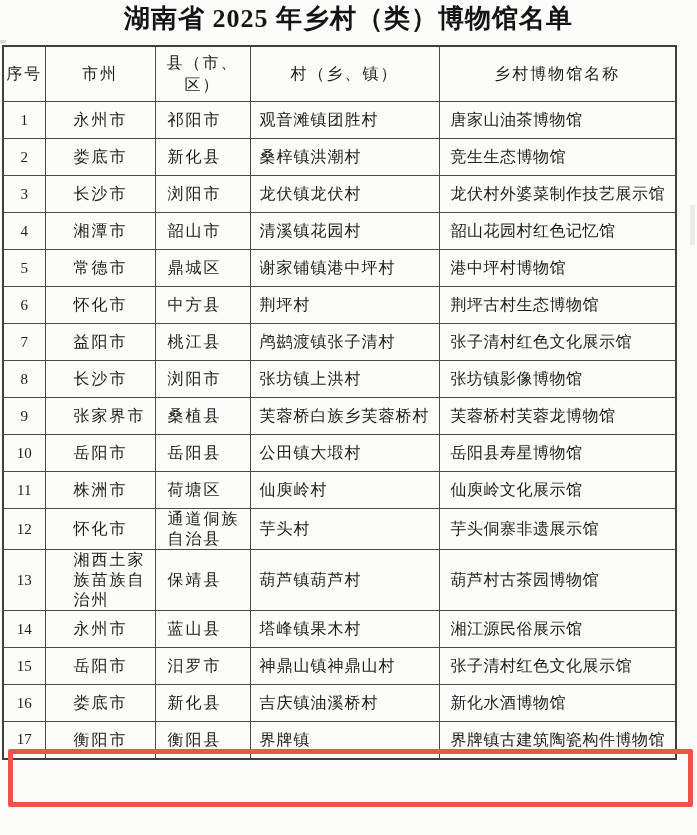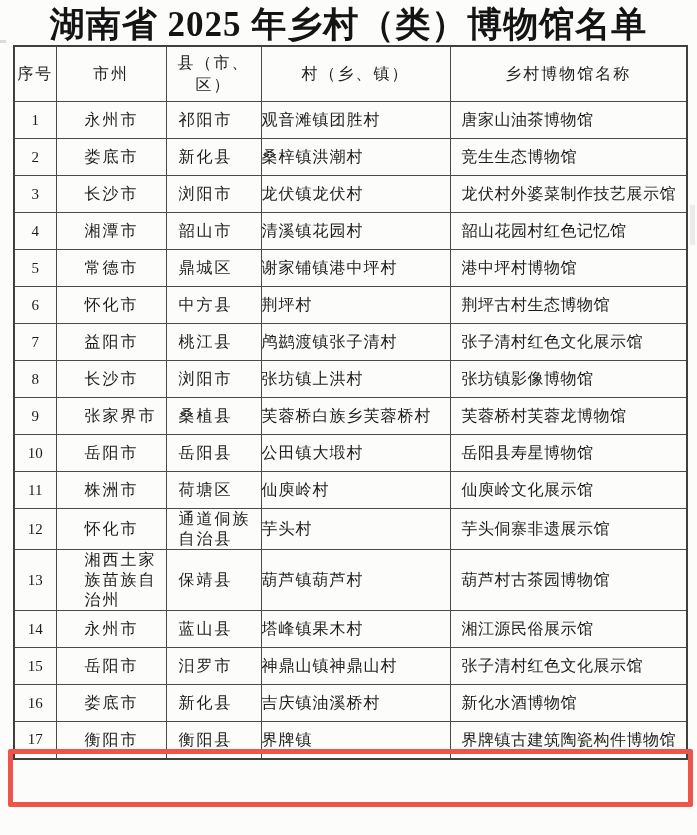--- a/index.html
+++ b/index.html
@@ -14,29 +14,29 @@
     margin: 0 auto;
     background: #fcfcfa;
     overflow: hidden;
     font-family: "Liberation Serif", "DejaVu Serif", serif;
     color: #1d1d1d;
   }
   .title {
     margin: 0;
     padding-top: 1px;
     text-align: center;
-    font-size: 35px;
+    font-size: 26px;
     font-weight: 700;
     letter-spacing: 1px;
     color: #141414;
     white-space: nowrap;
   }
   table.museum-table {
     position: absolute;
-    left: 13px;
+    left: 2px;
     top: 45px;
     width: 673px;
     border-collapse: collapse;
     table-layout: fixed;
     background: transparent;
   }
   table.museum-table, table.museum-table th, table.museum-table td {
     border: 1px solid #4b4b49;
   }
   table.museum-table {
@@ -64,21 +64,21 @@
     padding: 0;
     overflow: hidden;
   }
   tbody td:nth-child(1) {
     text-align: center;
     font-size: 15px;
     letter-spacing: 0;
   }
   tbody td:nth-child(2) { padding-left: 28px; padding-right: 8px; }
   tbody td:nth-child(3) { padding-left: 12px; padding-right: 8px; }
-  tbody td:nth-child(4) {  padding-right: 6px; letter-spacing: 1px; }
+  tbody td:nth-child(4) { padding-left: 9px;  padding-right: 6px; letter-spacing: 1px; }
   tbody td:nth-child(5) { padding-left: 11px; padding-right: 6px; letter-spacing: 0.5px; margin-left: 20px; }
   .highlight-box {
     position: absolute;
     border: 5px solid #ef544b;
     border-radius: 2px;
     pointer-events: none;
     background: transparent;
   }
   
   .scan-smudge {

